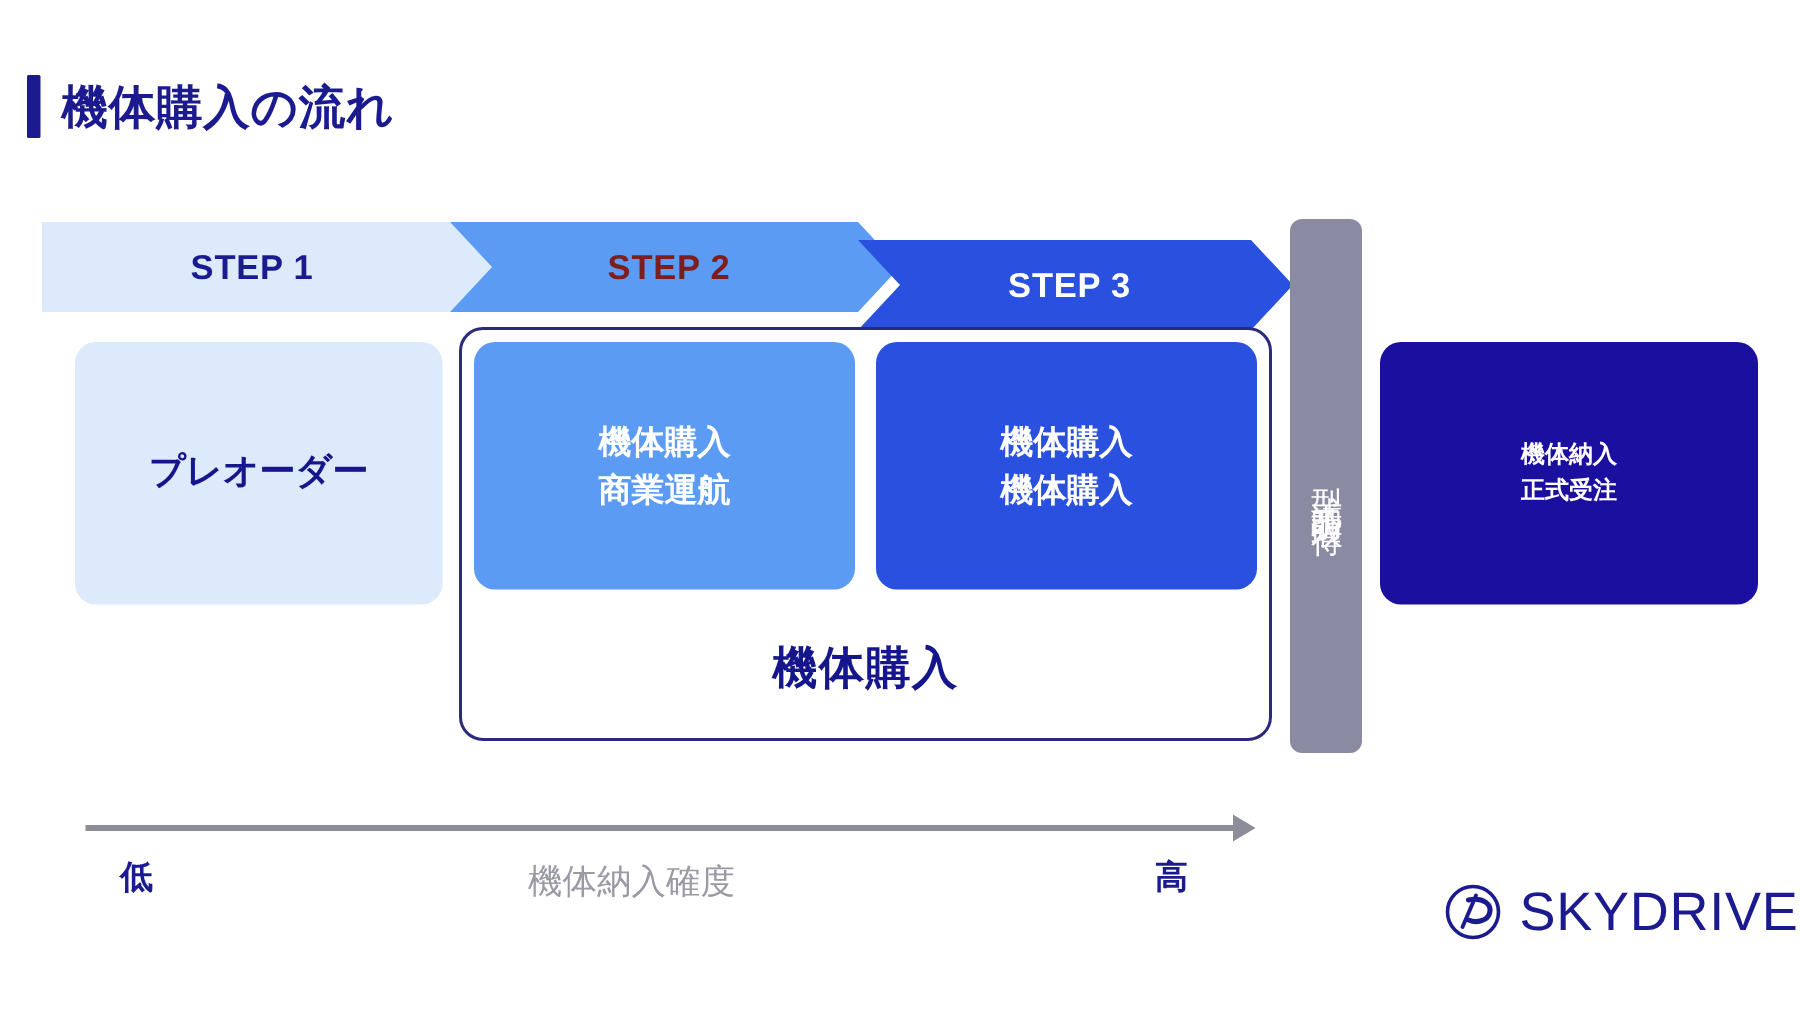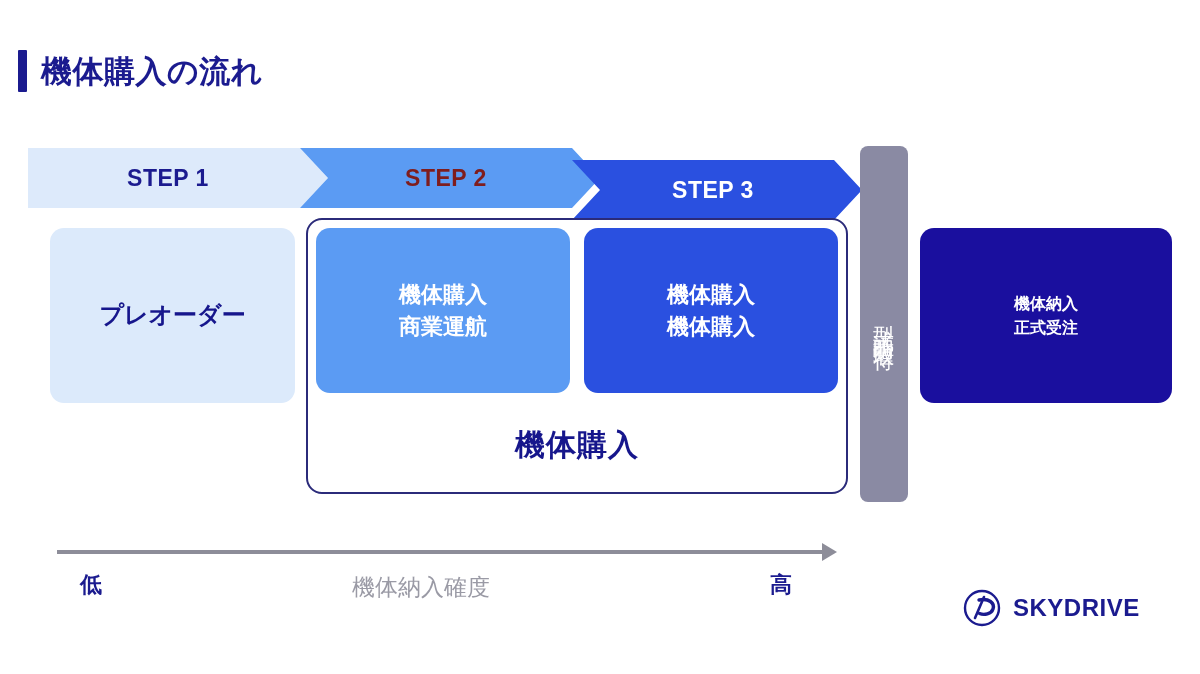--- a/index.html
+++ b/index.html
@@ -230,22 +230,22 @@
   
   #logo {
     position: absolute;
     left: 962px;
     top: 588px;
     display: flex;
     align-items: center;
     gap: 11px;
   }
   #logo-text {
-    font-size: 24px;
-    font-weight: bold;
+    font-size: 36px;
+    font-weight: normal;
     color: #1b1b8f;
     letter-spacing: 0.5px;
     line-height: 1;
   }
 </style>
 </head>
 <body>
 
 <div id="slide">
 

